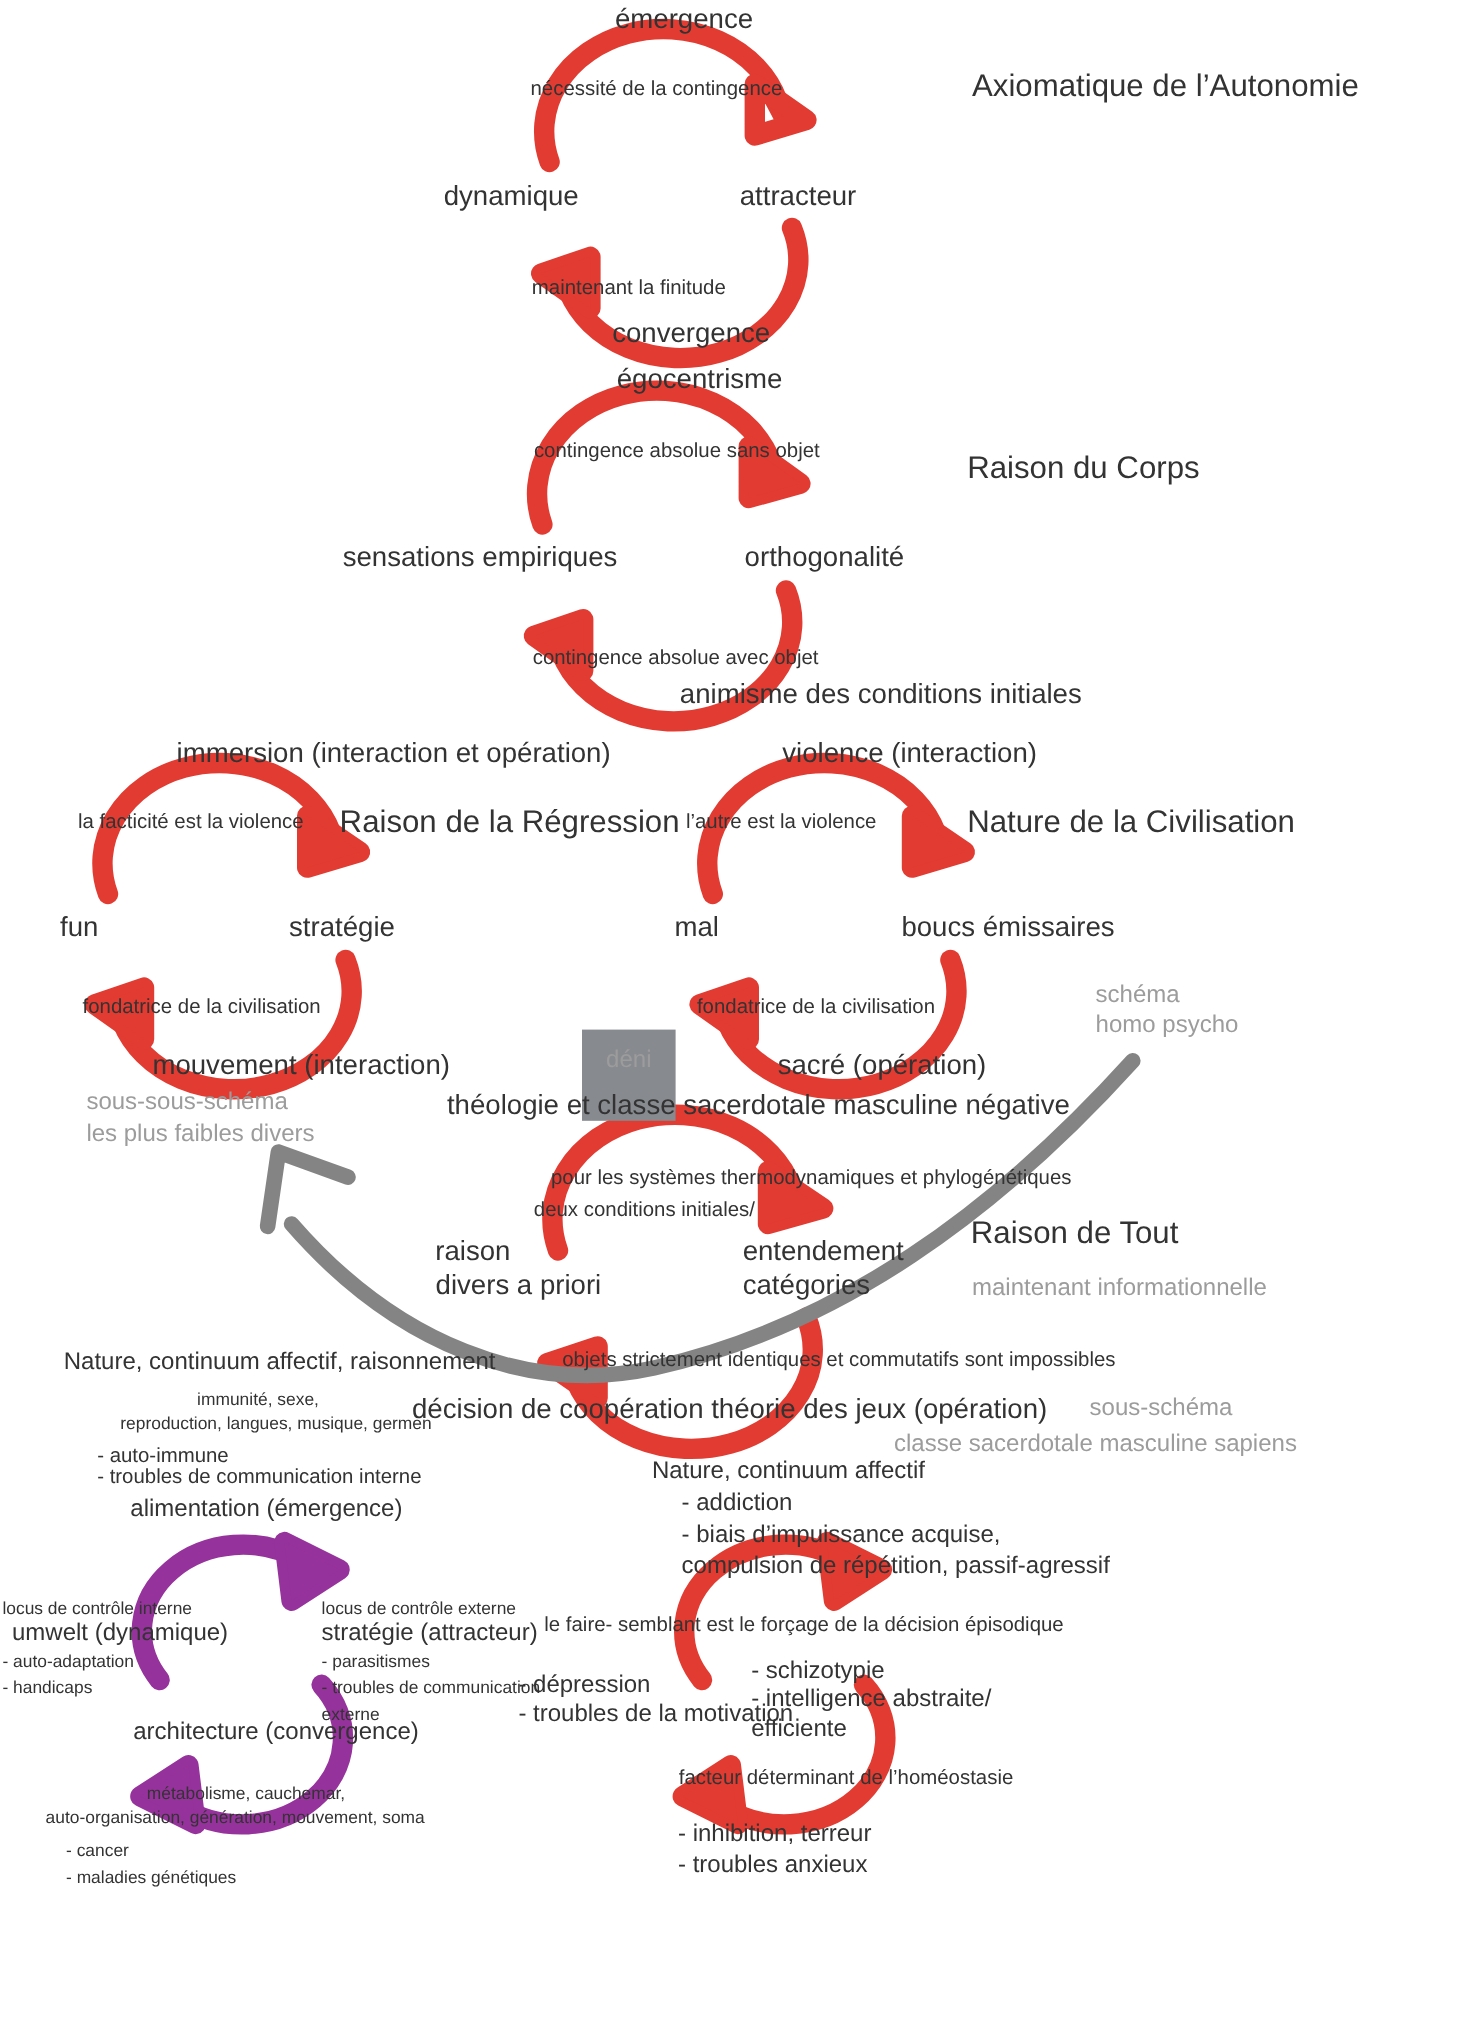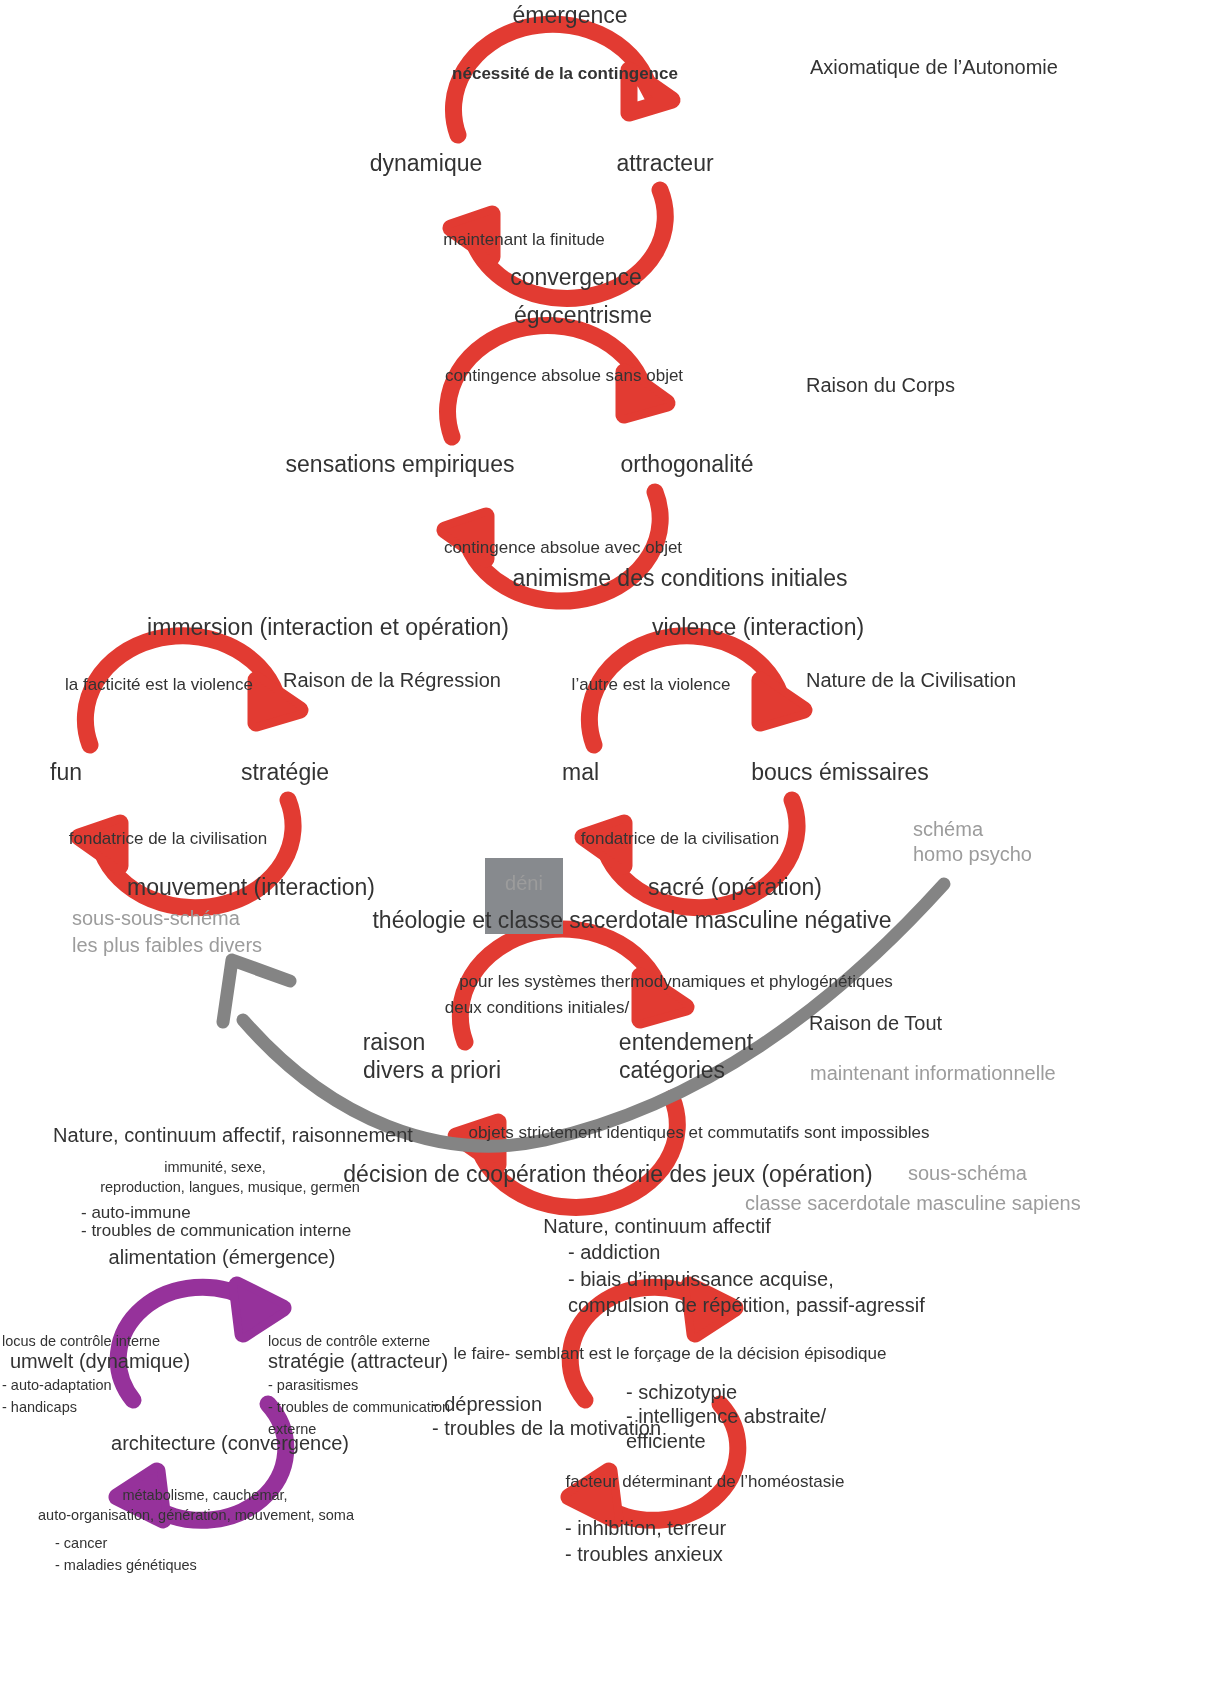--- a/index.html
+++ b/index.html
@@ -16,21 +16,21 @@
     overflow:hidden;
   }
   .lbl{
     position:absolute;
     white-space:nowrap;
     line-height:1.18;
     color:#333333;
   }
   .ctr{transform:translateX(-50%);}
   .gray{color:#9c9c9c;}
-  .sz-xl{font-size:20px;}
+  .sz-xl{font-size:26px;}
   .sz-lg{font-size:23px;}
   .sz-md{font-size:20px;}
   .sz-sm{font-size:17px;}
   .sz-xs{font-size:14.5px;}
   .gray-square{
     position:absolute;
     background:#878a8e;
   }
   .arrowsvg{position:absolute;overflow:visible;}
 </style>
@@ -148,32 +148,32 @@
   <div class="lbl sz-md gray" style="left:72px;top:934px;">les plus faibles divers</div>
 
   <div class="lbl sz-md gray" style="left:810px;top:1062px;">maintenant informationnelle</div>
 
   <div class="lbl sz-md gray" style="left:908px;top:1162px;">sous-schéma</div>
   <div class="lbl sz-md gray" style="left:745px;top:1192px;">classe sacerdotale masculine sapiens</div>
 
   <div class="lbl sz-md gray ctr" style="left:524px;top:872px;">déni</div>
 
   <div class="lbl sz-lg ctr" style="left:570px;top:2px;">émergence</div>
-  <div class="lbl sz-sm ctr" style="left:565px;top:64px;font-weight:bold;">nécessité de la contingence</div>
+  <div class="lbl sz-sm ctr" style="left:547px;top:64px;">nécessité de la contingence</div>
   <div class="lbl sz-lg ctr" style="left:426px;top:150px;">dynamique</div>
   <div class="lbl sz-lg ctr" style="left:665px;top:150px;">attracteur</div>
   <div class="lbl sz-sm ctr" style="left:524px;top:230px;">maintenant la finitude</div>
   <div class="lbl sz-lg ctr" style="left:576px;top:264px;">convergence</div>
 
   <div class="lbl sz-lg ctr" style="left:583px;top:302px;">égocentrisme</div>
   <div class="lbl sz-sm ctr" style="left:564px;top:366px;">contingence absolue sans objet</div>
   <div class="lbl sz-lg ctr" style="left:400px;top:451px;">sensations empiriques</div>
   <div class="lbl sz-lg ctr" style="left:687px;top:451px;">orthogonalité</div>
   <div class="lbl sz-sm ctr" style="left:563px;top:538px;">contingence absolue avec objet</div>
-  <div class="lbl sz-lg ctr" style="left:680px;top:565px;">animisme des conditions initiales</div>
+  <div class="lbl sz-lg ctr" style="left:734px;top:565px;">animisme des conditions initiales</div>
 
   <div class="lbl sz-lg ctr" style="left:328px;top:614px;">immersion (interaction et opération)</div>
   <div class="lbl sz-sm ctr" style="left:159px;top:675px;">la facticité est la violence</div>
   <div class="lbl sz-lg" style="left:50px;top:759px;">fun</div>
   <div class="lbl sz-lg ctr" style="left:285px;top:759px;">stratégie</div>
   <div class="lbl sz-sm ctr" style="left:168px;top:829px;">fondatrice de la civilisation</div>
   <div class="lbl sz-lg ctr" style="left:251px;top:874px;">mouvement (interaction)</div>
 
   <div class="lbl sz-lg ctr" style="left:758px;top:614px;">violence (interaction)</div>
   <div class="lbl sz-sm ctr" style="left:651px;top:675px;">l’autre est la violence</div>

